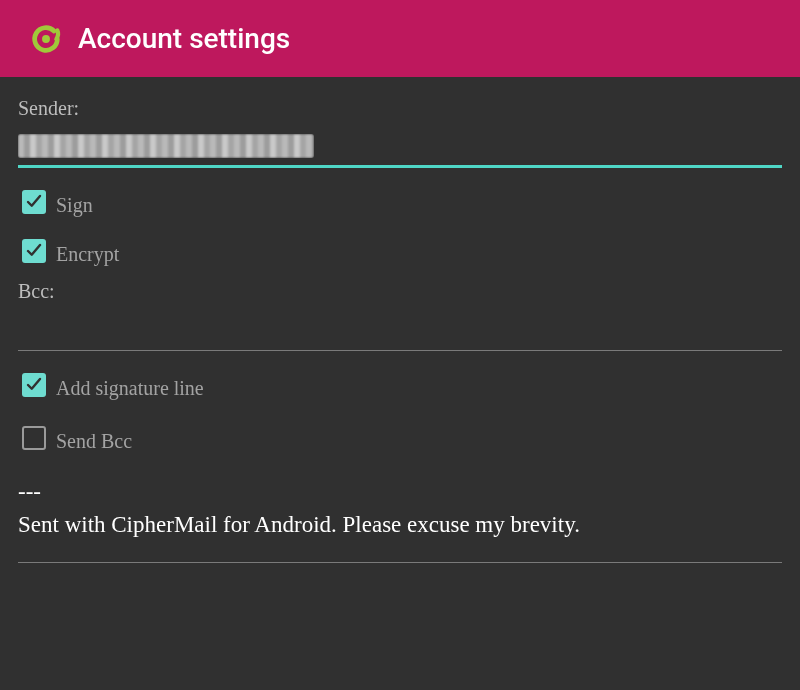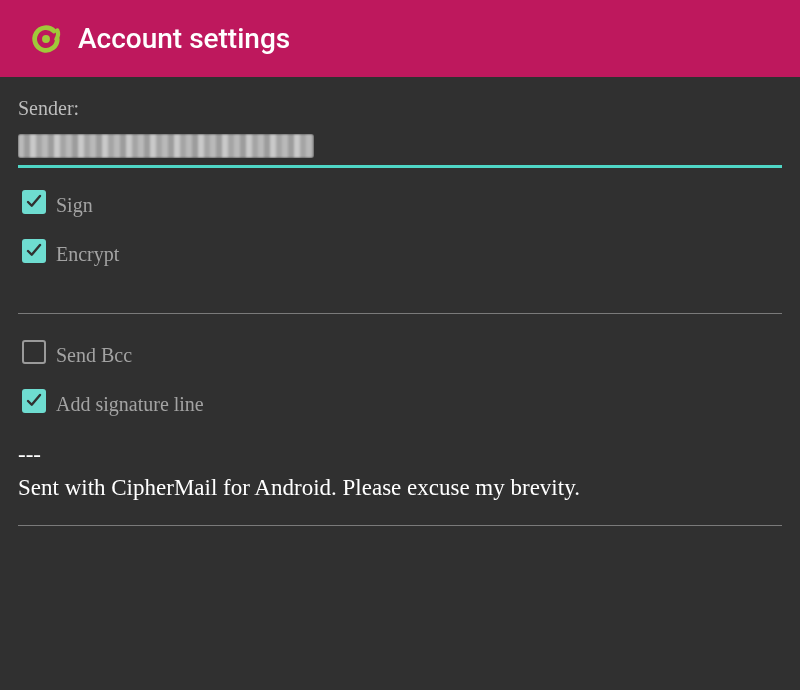--- a/index.html
+++ b/index.html
@@ -167,32 +167,33 @@
   <div class="check-row">
     <span class="checkbox checked">
       <svg viewBox="0 0 24 24">
         <path d="M4 12 l5 5 11-13" fill="none" stroke="#303030" stroke-width="3.2" stroke-linecap="round" stroke-linejoin="round"></path>
       </svg>
     </span>
     <span class="check-label">Encrypt</span>
   </div>
 
 
+  <div class="bcc-label">Bcc:</div>
   <input class="bcc-input" value="" style="">
-
-  <div class="check-row" style="margin-top:22px">
-    <span class="checkbox unchecked"></span>
-    <span class="check-label">Send Bcc</span>
-  </div>
 
   <div class="check-row">
     <span class="checkbox checked">
       <svg viewBox="0 0 24 24">
         <path d="M4 12 l5 5 11-13" fill="none" stroke="#303030" stroke-width="3.2" stroke-linecap="round" stroke-linejoin="round"></path>
       </svg>
     </span>
     <span class="check-label">Add signature line</span>
   </div>
 
+  <div class="check-row" style="margin-top:22px">
+    <span class="checkbox unchecked"></span>
+    <span class="check-label">Send Bcc</span>
+  </div>
+
   <div class="sig-area">---
 Sent with CipherMail for Android. Please excuse my brevity.</div>
 
 </div>
 
 </body></html>

